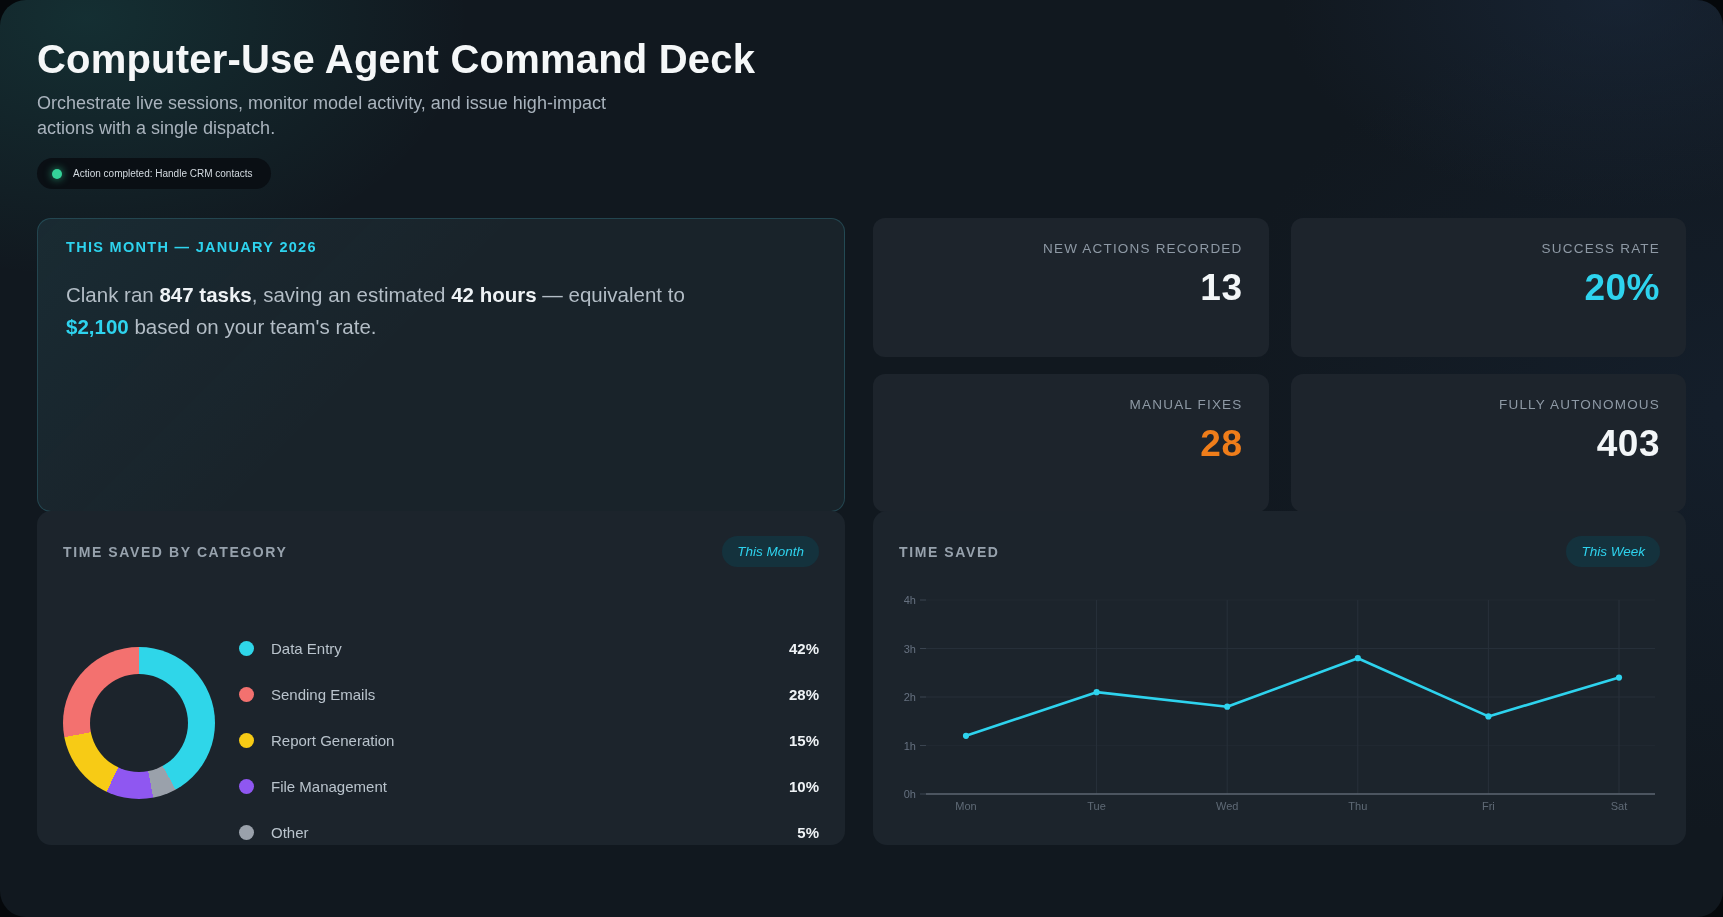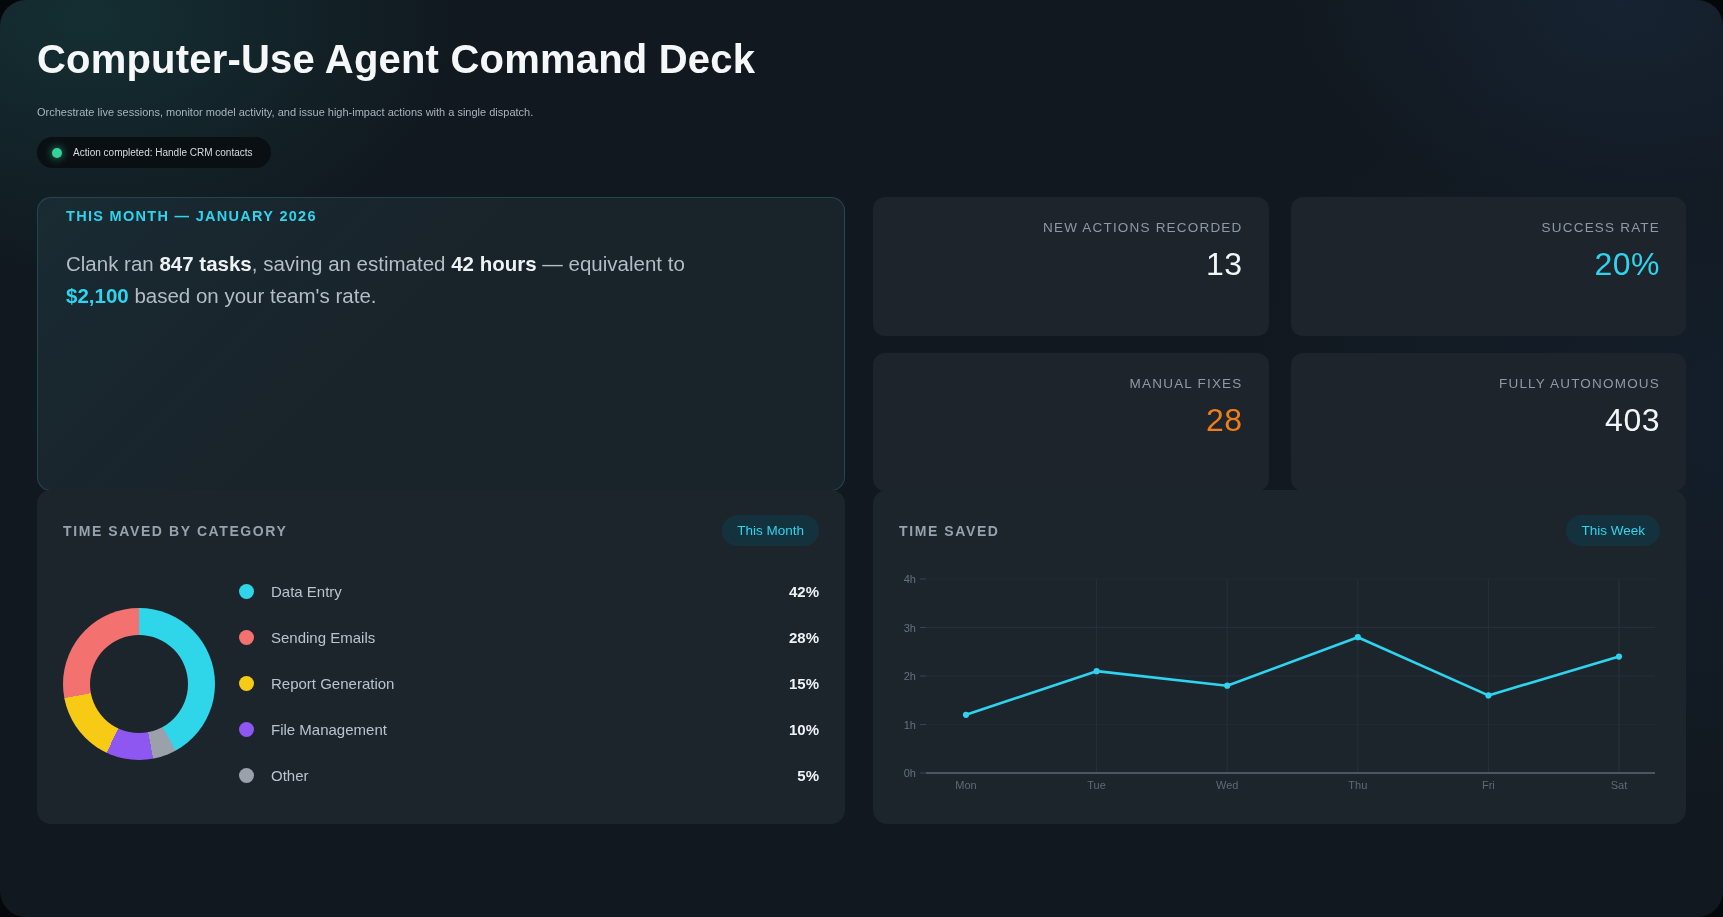--- a/index.html
+++ b/index.html
@@ -9,52 +9,52 @@
     background:
       radial-gradient(620px 420px at 5% 2%, rgba(45,212,191,0.12), transparent 62%),
       radial-gradient(520px 320px at 94% 0%, rgba(28,44,66,0.55), transparent 65%),
       radial-gradient(900px 700px at 101% 45%, rgba(26,42,64,0.35), transparent 60%),
       #11181f;
     box-sizing:border-box;
   }
   .header{padding:36px 37px 0 37px;}
   .kicker{font-size:13px;letter-spacing:4.5px;color:#7f8c99;font-weight:600;}
   .title{margin:2px 0 0 0;font-size:40px;line-height:1.05;font-weight:700;color:#f5f7f8;letter-spacing:0.2px;}
-  .subtitle{margin-top:25px;font-size:11px;line-height:1.4;color:#a9b3bd;max-width:620px;}
+  .subtitle{margin-top:11px;font-size:18px;line-height:1.4;color:#a9b3bd;max-width:620px;}
   .pill{margin-top:17px;display:inline-flex;align-items:center;gap:11px;background:#0a0f14;border-radius:999px;padding:10px 18px 10px 15px;font-size:10px;color:#d3dae0;}
   .pill-dot{width:10px;height:10px;border-radius:50%;background:var(--green,#34d399);box-shadow:0 0 8px rgba(52,211,153,.75);}
 
   .grid{display:grid;grid-template-columns:808px 1fr;gap:28px;padding:0 37px;box-sizing:border-box;}
   .row1{margin-top:29px;height:267px;}
   .row2{margin-top:26px;height:334px;}
 
   .summary-card{
-    box-sizing:border-box;height:294px;border-radius:14px;padding:10px 28px;
+    box-sizing:border-box;height:294px;border-radius:14px;padding:20px 28px;
     background:linear-gradient(135deg, rgba(34,211,238,0.045), rgba(34,211,238,0) 45%), #19232a;
     border:1px solid rgba(58,150,165,0.30);
   }
   .eyebrow{font-size:14.5px;letter-spacing:1.3px;color:var(--accent,#2ed3ee);font-weight:700;}
   .summary-text{margin-top:24px;font-size:20.5px;line-height:1.52;color:#b3bdc6;max-width:640px;}
   .summary-text strong{color:#eef2f5;font-weight:700;}
   .money{color:var(--accent,#2ed3ee);font-weight:700;}
 
   .stat-grid{display:grid;grid-template-columns:1fr 1fr;grid-template-rows:1fr 1fr;gap:17px 22px;}
   .stat-card{background:#1d242c;border-radius:12px;padding:23px 26px;box-sizing:border-box;text-align:right;}
   .stat-label{font-size:13.5px;letter-spacing:1.2px;color:#8e99a5;}
-  .stat-value{margin-top:11px;font-size:32px;font-weight:400;color:#f3f6f8;letter-spacing:0.5px;margin-left:8px;}
+  .stat-value{margin-top:11px;font-size:37px;font-weight:700;color:#f3f6f8;letter-spacing:0.5px;margin-left:8px;}
 
   .panel{position:relative;background:#1c242c;border-radius:14px;padding:25px 26px;box-sizing:border-box;height:334px;}
   .panel-head{display:flex;align-items:center;justify-content:space-between;}
   .panel-title{font-size:14px;letter-spacing:1.6px;color:#97a2ad;font-weight:600;}
-  .badge{background:#14323d;color:var(--accent,#38cfe9);font-size:13.5px;padding:8px 15px;border-radius:999px;cursor:pointer;}
+  .badge{background:#14323d;color:var(--accent,#38cfe9);font-size:13.5px;padding:8px 15px;border-radius:999px;cursor:pointer;font-style:italic;}
 
   .donut-wrap{display:flex;align-items:center;gap:24px;margin-top:37px;}
   .donut{position:relative;width:152px;height:152px;border-radius:50%;flex:0 0 auto;}
   .donut-hole{position:absolute;left:27px;top:27px;width:98px;height:98px;border-radius:50%;background:#1c242c;}
-  .legend{flex:1;display:flex;flex-direction:column;gap:29px;}
+  .legend{flex:1;display:flex;flex-direction:column;gap:29px;margin-top:36px;}
   .legend-row{display:flex;align-items:center;}
   .legend-dot{width:15px;height:15px;border-radius:50%;margin-right:17px;flex:0 0 auto;}
   .legend-label{flex:1;font-size:15px;color:#b9c3cc;}
   .legend-pct{font-size:15px;font-weight:700;color:#eef2f5;}
 
   .line-svg{position:absolute;left:0;top:50px;width:813px;height:262px;display:block;}
 </style>
 </head>
 <body>
 

